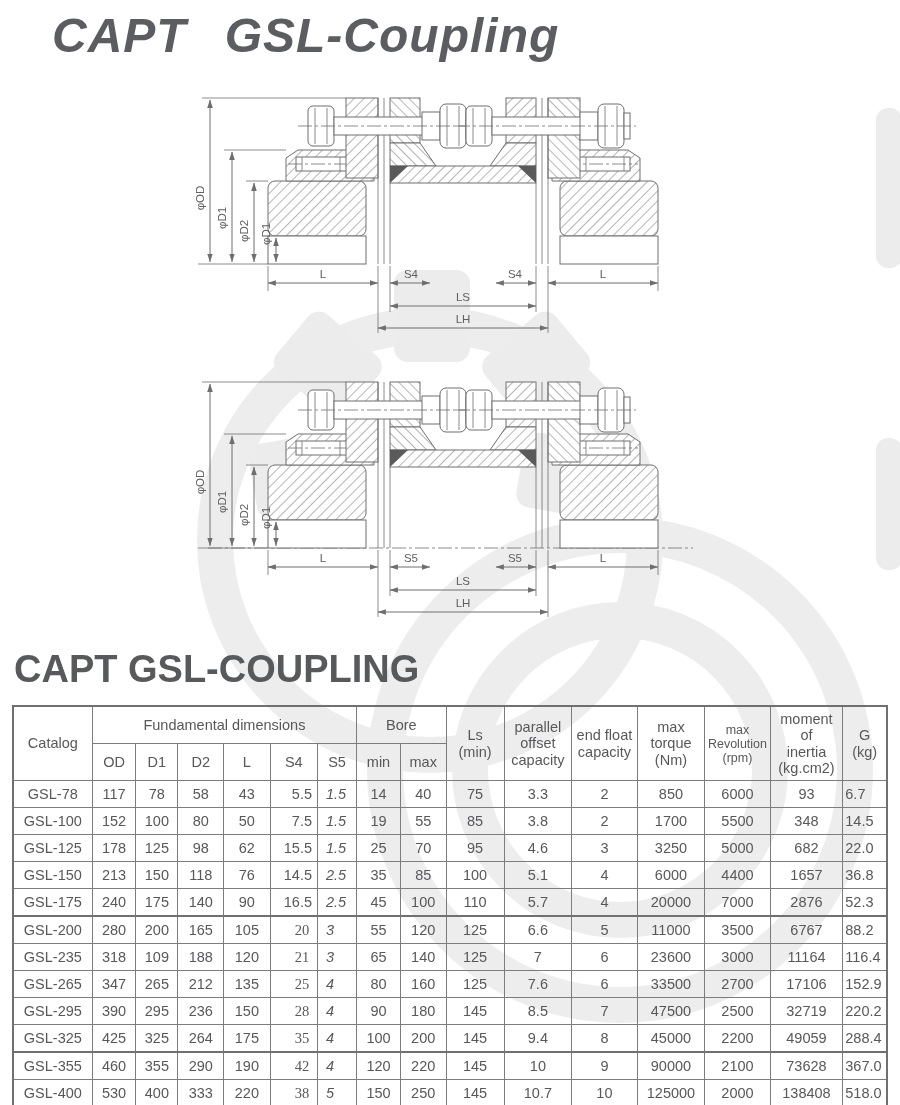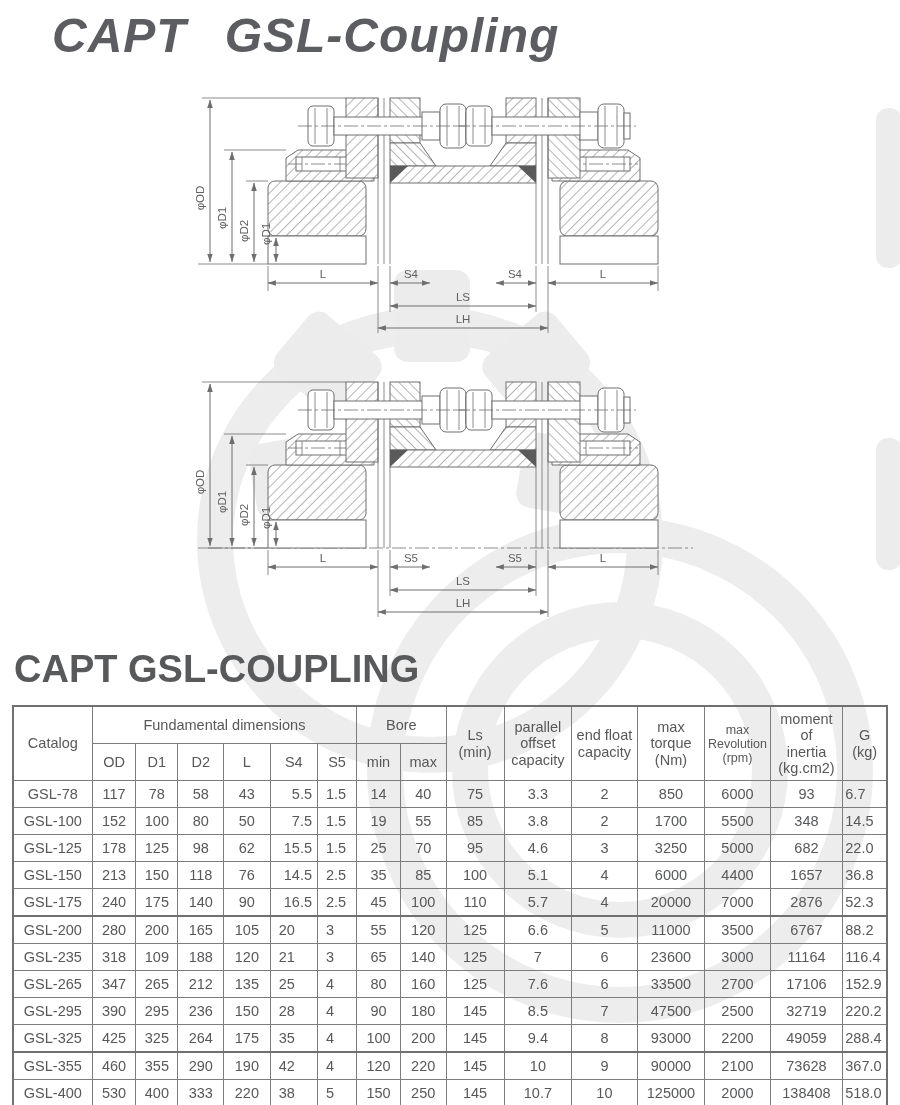--- a/index.html
+++ b/index.html
@@ -22,22 +22,22 @@
   table{border-collapse:collapse;table-layout:fixed;width:876px;background:transparent;}
   th,td{border:1px solid #7b7c7e;color:#57585a;font-weight:normal;
         text-align:center;vertical-align:middle;white-space:pre-line;
         font-size:14.5px;line-height:1.12;padding:1px 2px;overflow:hidden;}
   thead th{height:34px;}
   tbody td{height:24px;}
   table{border:2px solid #6f7072;}
   th.small{font-size:12.5px;}
   tr.group-start td{border-top:2px solid #6f7072;}
   tr.grpA td.c5{text-align:right;padding-right:5px;}
-  tr:not(.grpA) td.c5{text-align:left;padding-left:8px;}
-  td.c6{text-align:left;padding-left:8px;}
+  tr:not(.grpA) td.c5{text-align:left;padding-left:24px;font-family:Liberation Serif, serif;}
+  td.c6{text-align:left;padding-left:8px;font-style:italic;}
   td.c15{text-align:left;padding-right:8px;}
 </style>
 </head>
 <body>
 
 <div id="page">
 
   <svg id="watermark" width="900" height="1105" viewBox="0 0 900 1105" aria-hidden="true">
     <g fill="none" stroke="#ededed" stroke-width="36">
       <circle cx="430" cy="540" r="215"></circle>
@@ -503,21 +503,21 @@
             <td class="c2">325</td>
             <td class="c3">264</td>
             <td class="c4">175</td>
             <td class="c5">35</td>
             <td class="c6">4</td>
             <td class="c7">100</td>
             <td class="c8">200</td>
             <td class="c9">145</td>
             <td class="c10">9.4</td>
             <td class="c11">8</td>
-            <td class="c12">93000</td>
+            <td class="c12">45000</td>
             <td class="c13">2200</td>
             <td class="c14">49059</td>
             <td class="c15">288.4</td>
           </tr>
           <tr class="group-start">
             <td class="c0">GSL-355</td>
             <td class="c1">460</td>
             <td class="c2">355</td>
             <td class="c3">290</td>
             <td class="c4">190</td>

